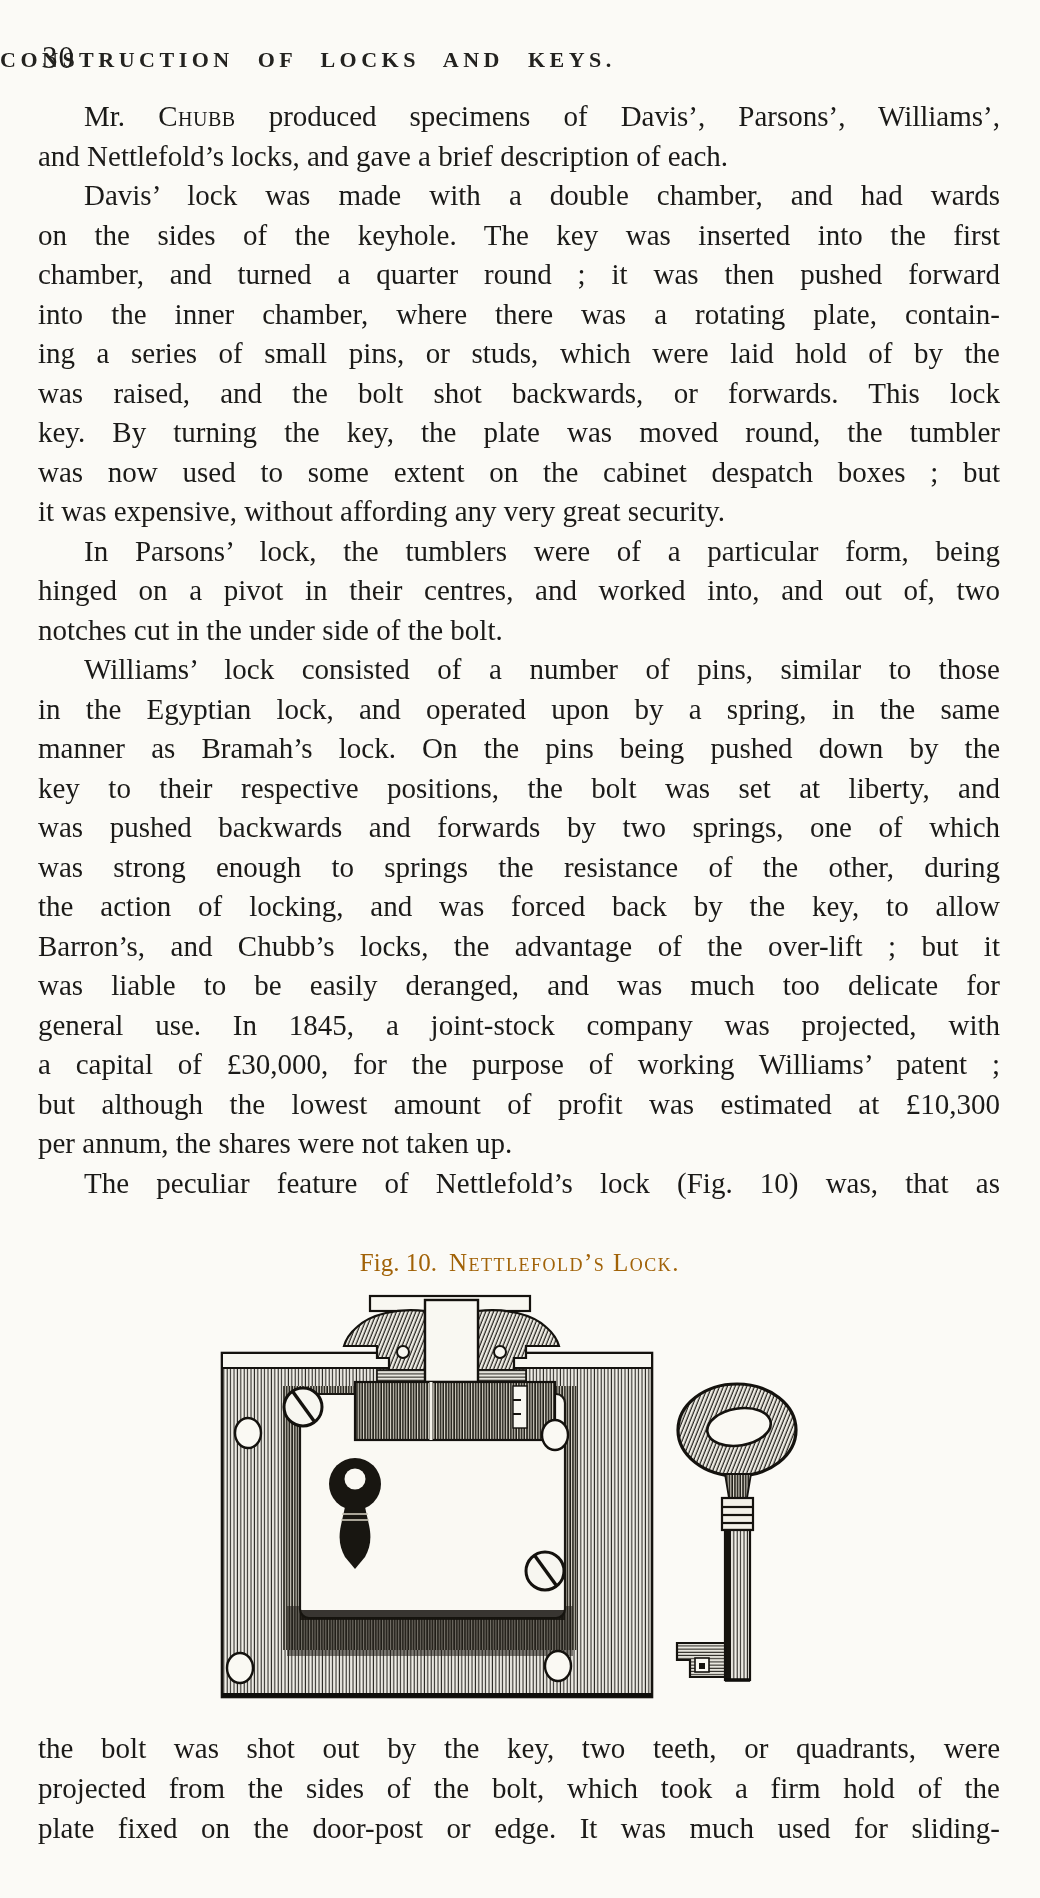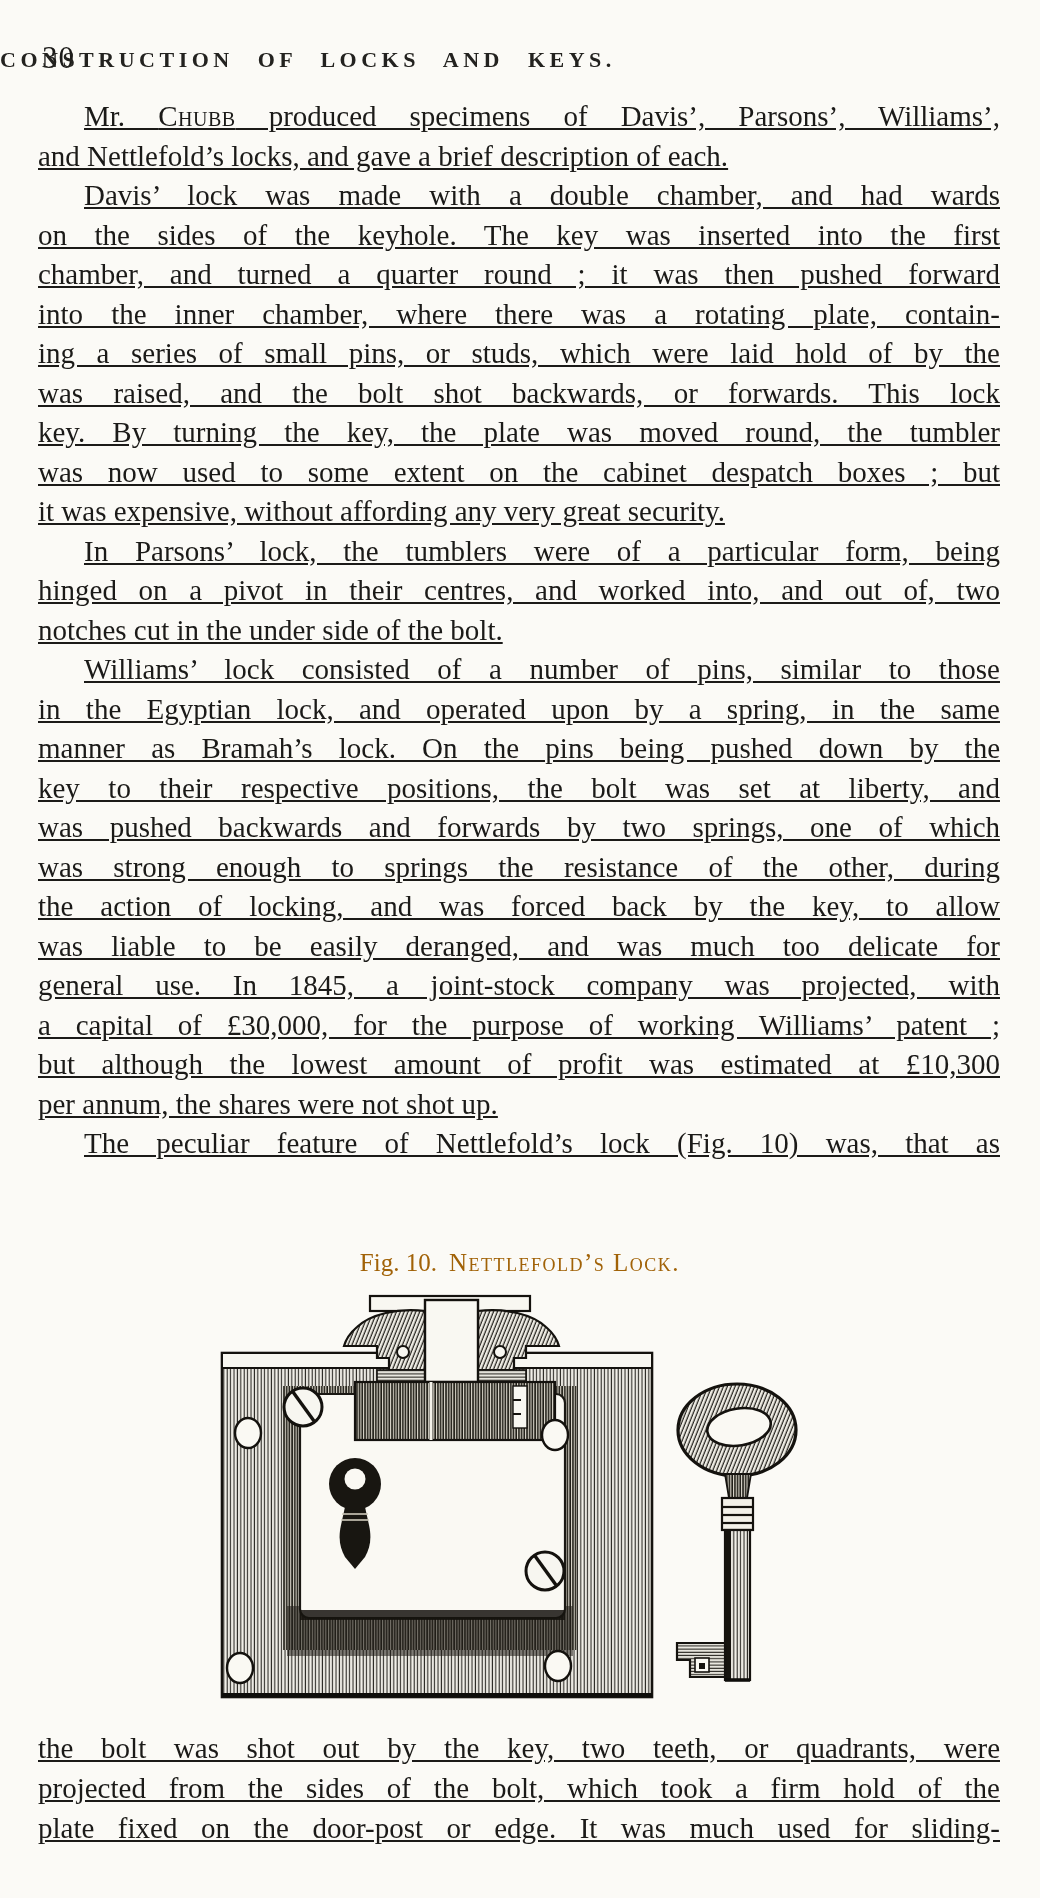--- a/index.html
+++ b/index.html
@@ -19,21 +19,21 @@
     font-weight:bold;color:#23221f;
   }
   #body-text{
     position:absolute;left:38px;top:97px;width:962px;
     font-size:29px;line-height:39.5px;
   }
   #footer-text{
     position:absolute;left:38px;top:1728px;width:962px;
     font-size:29px;line-height:40px;
   }
-  .line{text-align:justify;text-align-last:justify;white-space:normal;text-decoration:underline;}
+  .line{text-align:justify;text-align-last:justify;white-space:normal;}
   .line.endline{text-align-last:left;}
   .para.indent .line:first-child{text-indent:46px;}
   .sc{font-variant:small-caps;letter-spacing:0.5px;}
   .fig-caption{
     position:absolute;left:0;right:0;top:1249px;text-align:center;
     font-size:25px;color:#a16207;
   }
   .fig-caption .prefix{margin-right:12px;}
   .fig-caption .title{font-variant:small-caps;letter-spacing:1.5px;}
   #figure-wrap{position:absolute;left:175px;top:1280px;width:710px;height:420px;}
@@ -66,25 +66,26 @@
       <div class="line endline">notches cut in the under side of the bolt.</div>
     </div>
     <div class="para indent">
       <div class="line">Williams’ lock consisted of a number of pins, similar  to  those</div>
       <div class="line">in the Egyptian lock, and operated upon by a spring,  in the same</div>
       <div class="line">manner as Bramah’s lock.   On the pins being pushed down by the</div>
       <div class="line">key to their respective positions, the bolt was set at liberty, and</div>
       <div class="line">was pushed backwards and forwards by two springs, one of which</div>
       <div class="line">was strong enough to springs the resistance of the other, during</div>
       <div class="line">the action of locking, and was forced back by the key, to allow</div>
+      <div class="line">Barron’s, and Chubb’s locks, the advantage of the over-lift ; but it</div>
       <div class="line">was liable to be easily deranged, and was much too delicate for</div>
       <div class="line">general use.  In 1845, a joint-stock company was projected, with</div>
       <div class="line">a capital of £30,000, for the purpose of working Williams’ patent ;</div>
       <div class="line">but although the lowest amount of profit was estimated at £10,300</div>
-      <div class="line endline">per annum, the shares were not shot up.</div>
+      <div class="line endline">per annum, the shares were not taken up.</div>
     </div>
     <div class="para indent">
       <div class="line">The peculiar feature of Nettlefold’s lock (Fig. 10) was, that as</div>
     </div>
   </div>
 
 <div class="fig-caption">
   <span class="prefix">Fig. 10.</span><span class="title">Nettlefold’s Lock.</span>
 </div>
 

